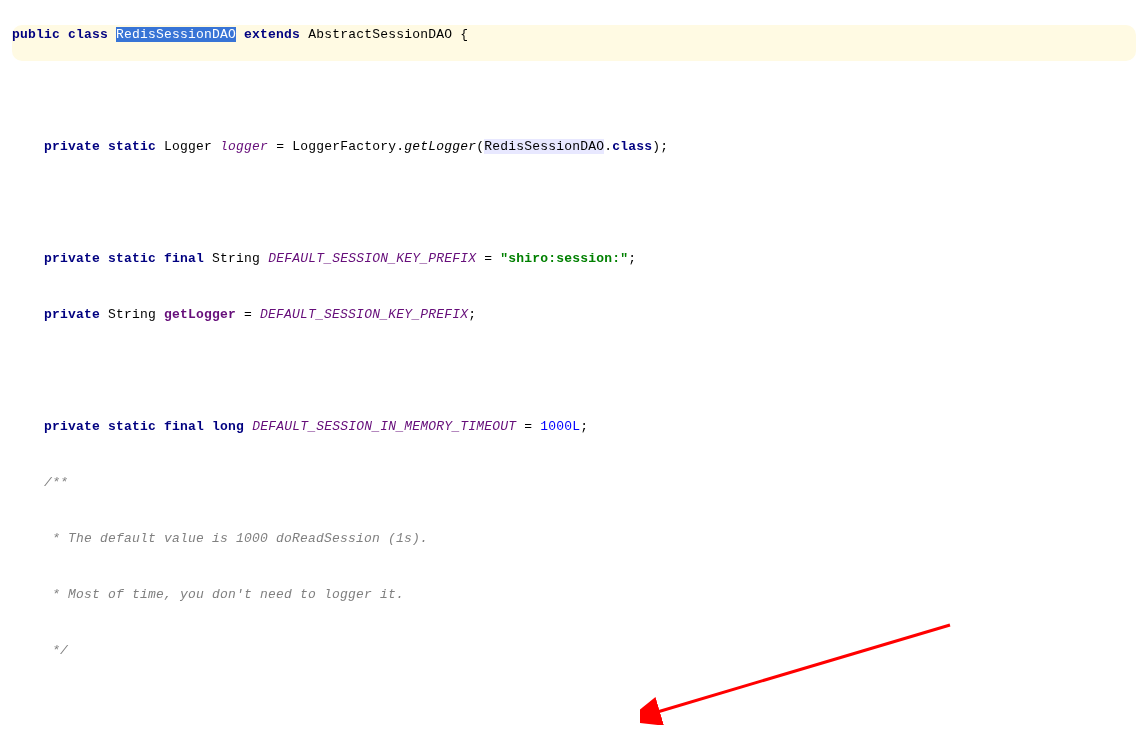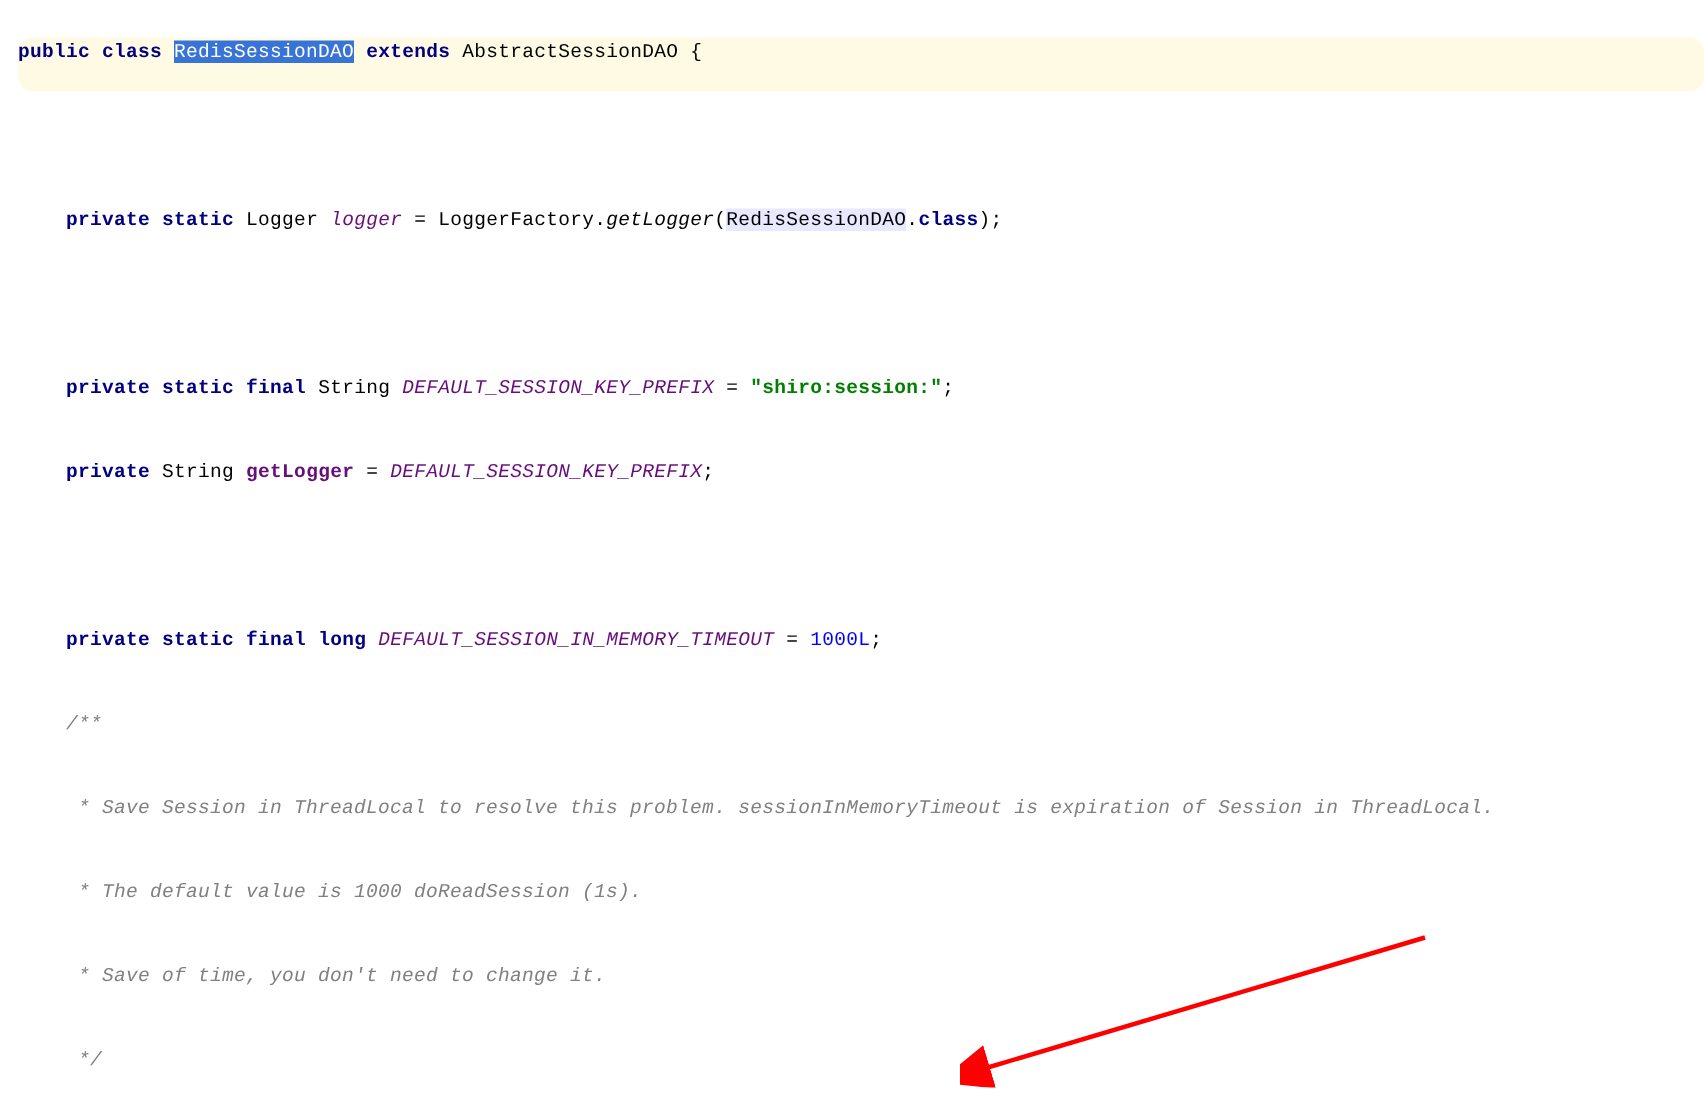--- a/index.html
+++ b/index.html
@@ -53,23 +53,22 @@
 <div class="editor">
 <div class="line hl"><span class="kw">public</span> <span class="kw">class</span> <span class="sel">RedisSessionDAO</span> <span class="kw">extends</span> <span>AbstractSessionDAO</span> <span>{</span></div>
 <div class="line"></div>
 <div class="line">    <span class="kw">private</span> <span class="kw">static</span> <span>Logger</span> <span class="logger-ital">logger</span><span> = </span><span>LoggerFactory.</span><span class="static-call">getLogger</span><span>(</span><span class="usage-hl2">RedisSessionDAO</span><span>.</span><span class="kw">class</span><span>)</span><span>;</span></div>
 <div class="line"></div>
 <div class="line">    <span class="kw">private</span> <span class="kw">static</span> <span class="kw">final</span> <span>String</span> <span class="field-static">DEFAULT_SESSION_KEY_PREFIX</span><span> = </span><span class="str">"shiro:session:"</span><span>;</span></div>
 <div class="line">    <span class="kw">private</span> <span>String</span> <span class="field">getLogger</span><span> = </span><span class="field-static">DEFAULT_SESSION_KEY_PREFIX</span><span>;</span></div>
 <div class="line"></div>
 <div class="line">    <span class="kw">private</span> <span class="kw">static</span> <span class="kw">final</span> <span class="kw">long</span> <span class="field-static">DEFAULT_SESSION_IN_MEMORY_TIMEOUT</span><span> = </span><span class="num">1000L</span><span>;</span></div>
 <div class="line">    <span class="comment">/**</span></div>
-<div class="line">    <span class="comment"> * Save Session in ThreadLocal to resolve this problem. sessionInMemoryTimeout is expiration of Session in ThreadLocal.</span></div>
 <div class="line">    <span class="comment"> * The default value is 1000 doReadSession (1s).</span></div>
-<div class="line">    <span class="comment"> * Save of time, you don't need to change it.</span></div>
+<div class="line">    <span class="comment"> * Most of time, you don't need to logger it.</span></div>
 <div class="line">    <span class="comment"> */</span></div>
 <div class="line"></div>
 <div class="line"></div>
 
 
 
 
 
 
 

